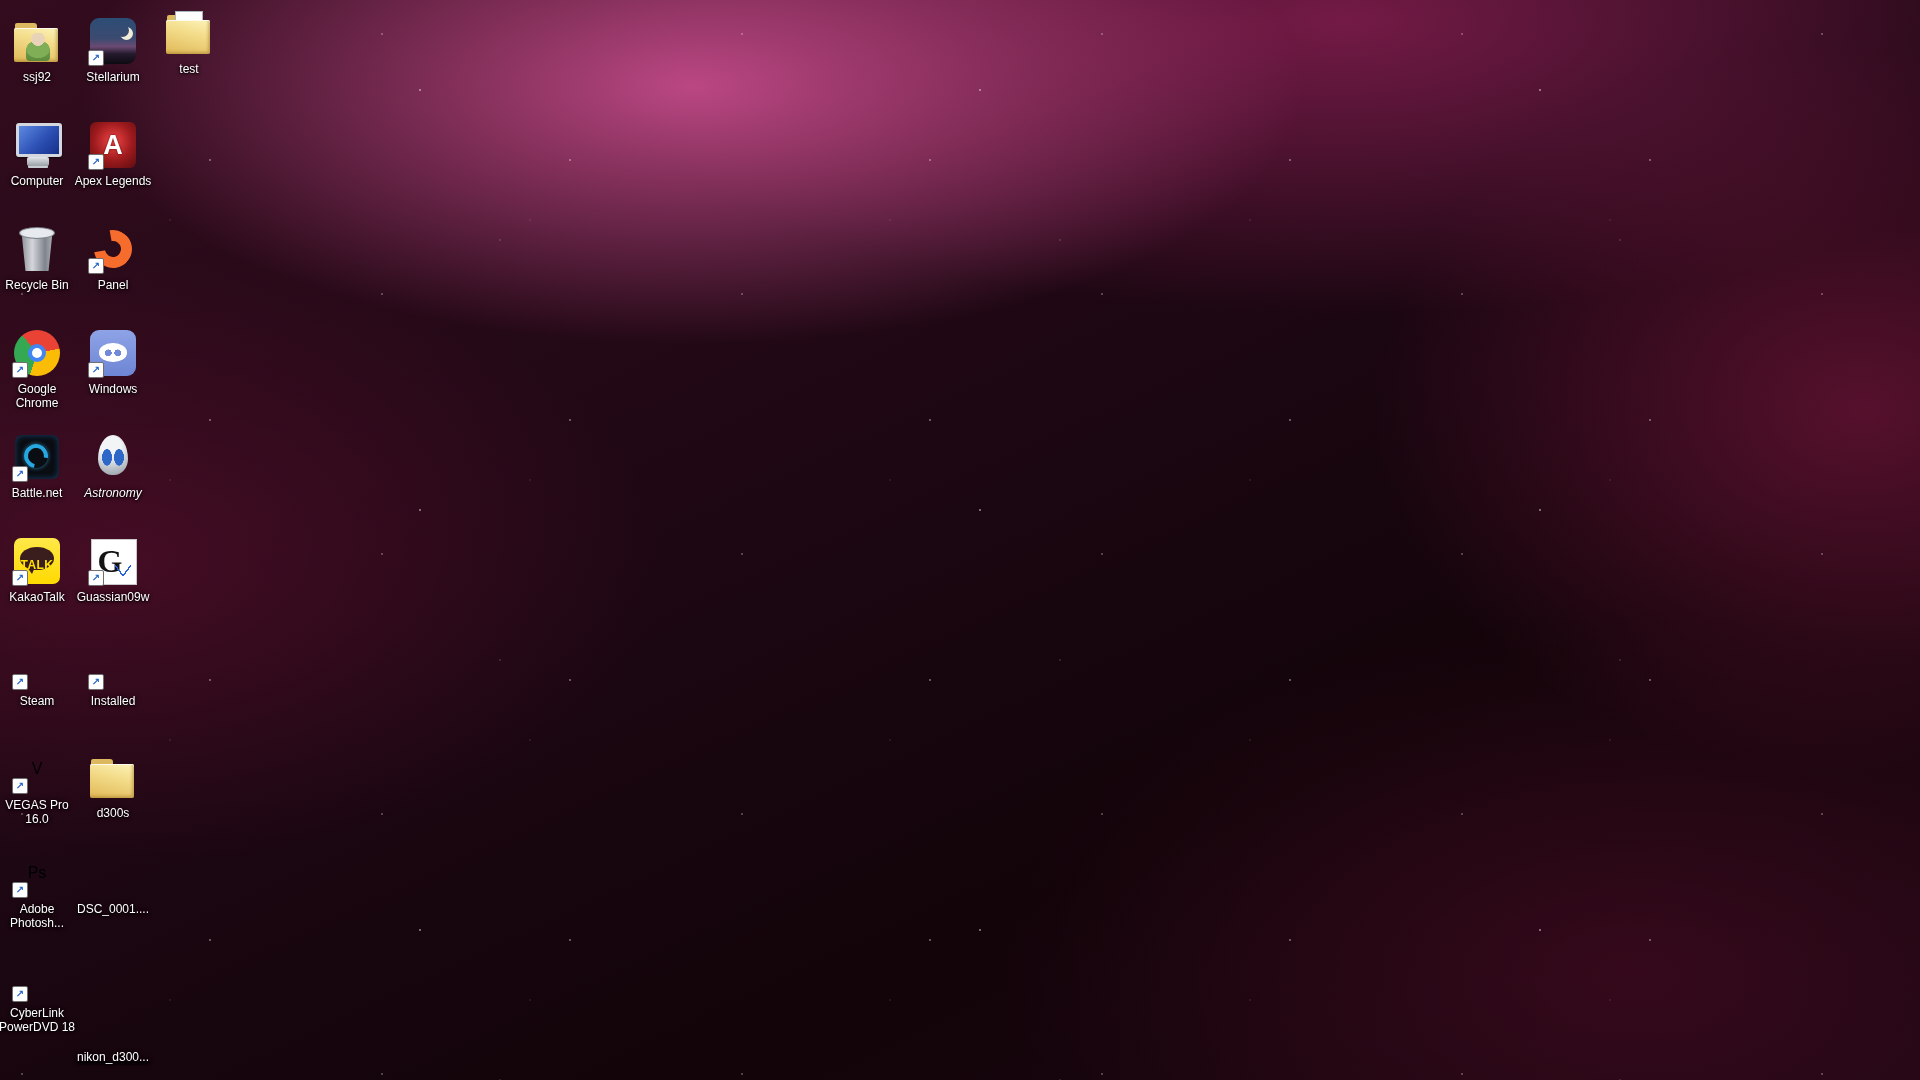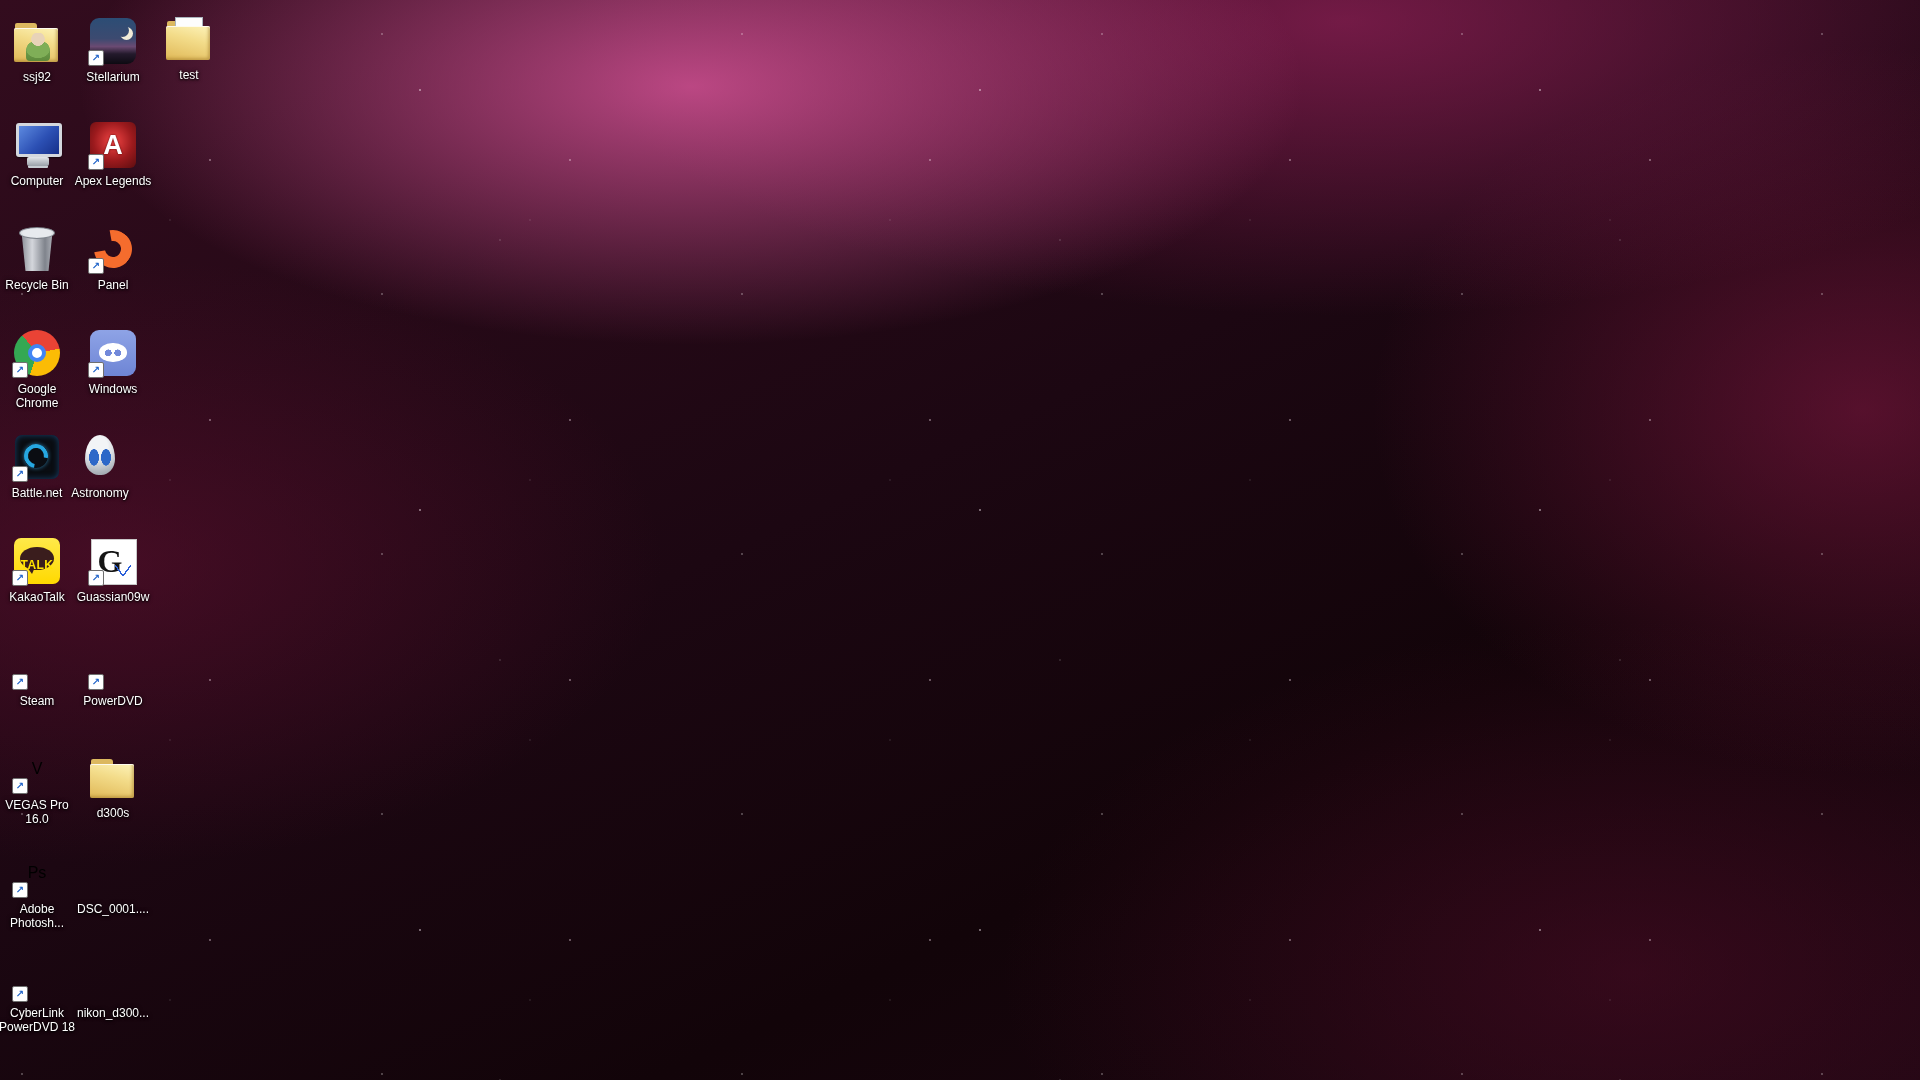--- a/index.html
+++ b/index.html
@@ -445,50 +445,50 @@
         <div class="sc-badge">↗</div>
       </div>
       <div class="desk-label">Panel</div>
     </div>
     <div class="desk-icon" style="left: 71px; top: 327px;">
       <div class="art art-discord">
         <div class="sc-badge">↗</div>
       </div>
       <div class="desk-label">Windows</div>
     </div>
-    <div class="desk-icon" style="left: 58px; top: 431px;">
+    <div class="desk-icon" style="left: 71px; top: 431px; font-style: italic;">
       <div class="art art-alien"></div>
       <div class="desk-label">Astronomy</div>
     </div>
     <div class="desk-icon" style="left: 71px; top: 535px;">
       <div class="art art-gaussian">
         <span class="glyph">G</span>
         <div class="sc-badge">↗</div>
       </div>
       <div class="desk-label">Guassian09w</div>
     </div>
     <div class="desk-icon" style="left: 71px; top: 639px;">
       <div class="art art-gaussview">
         <div class="sc-badge">↗</div>
       </div>
-      <div class="desk-label">PowerDVD</div>
+      <div class="desk-label">Installed</div>
     </div>
     <div class="desk-icon" style="left: 71px; top: 751px;">
       <div class="art art-folder"></div>
       <div class="desk-label">d300s</div>
     </div>
     <div class="desk-icon" style="left: 71px; top: 847px;">
       <div class="art art-photo"></div>
       <div class="desk-label">DSC_0001....</div>
     </div>
-    <div class="desk-icon" style="left: 71px; top: 951px;">
+    <div class="desk-icon" style="left: 71px; top: 995px; text-decoration: underline;">
       <div class="art art-textfile"></div>
       <div class="desk-label">nikon_d300...</div>
     </div>
-    <div class="desk-icon" style="left: 147px; top: 13px;">
+    <div class="desk-icon" style="left: 147px; top: 7px;">
       <div class="art art-folder-docs">
         <div class="paper"></div>
       </div>
       <div class="desk-label">test</div>
     </div>
   </div>
 
 <div class="win">
   <div class="caption">
     <div class="cap-btn cap-min">

